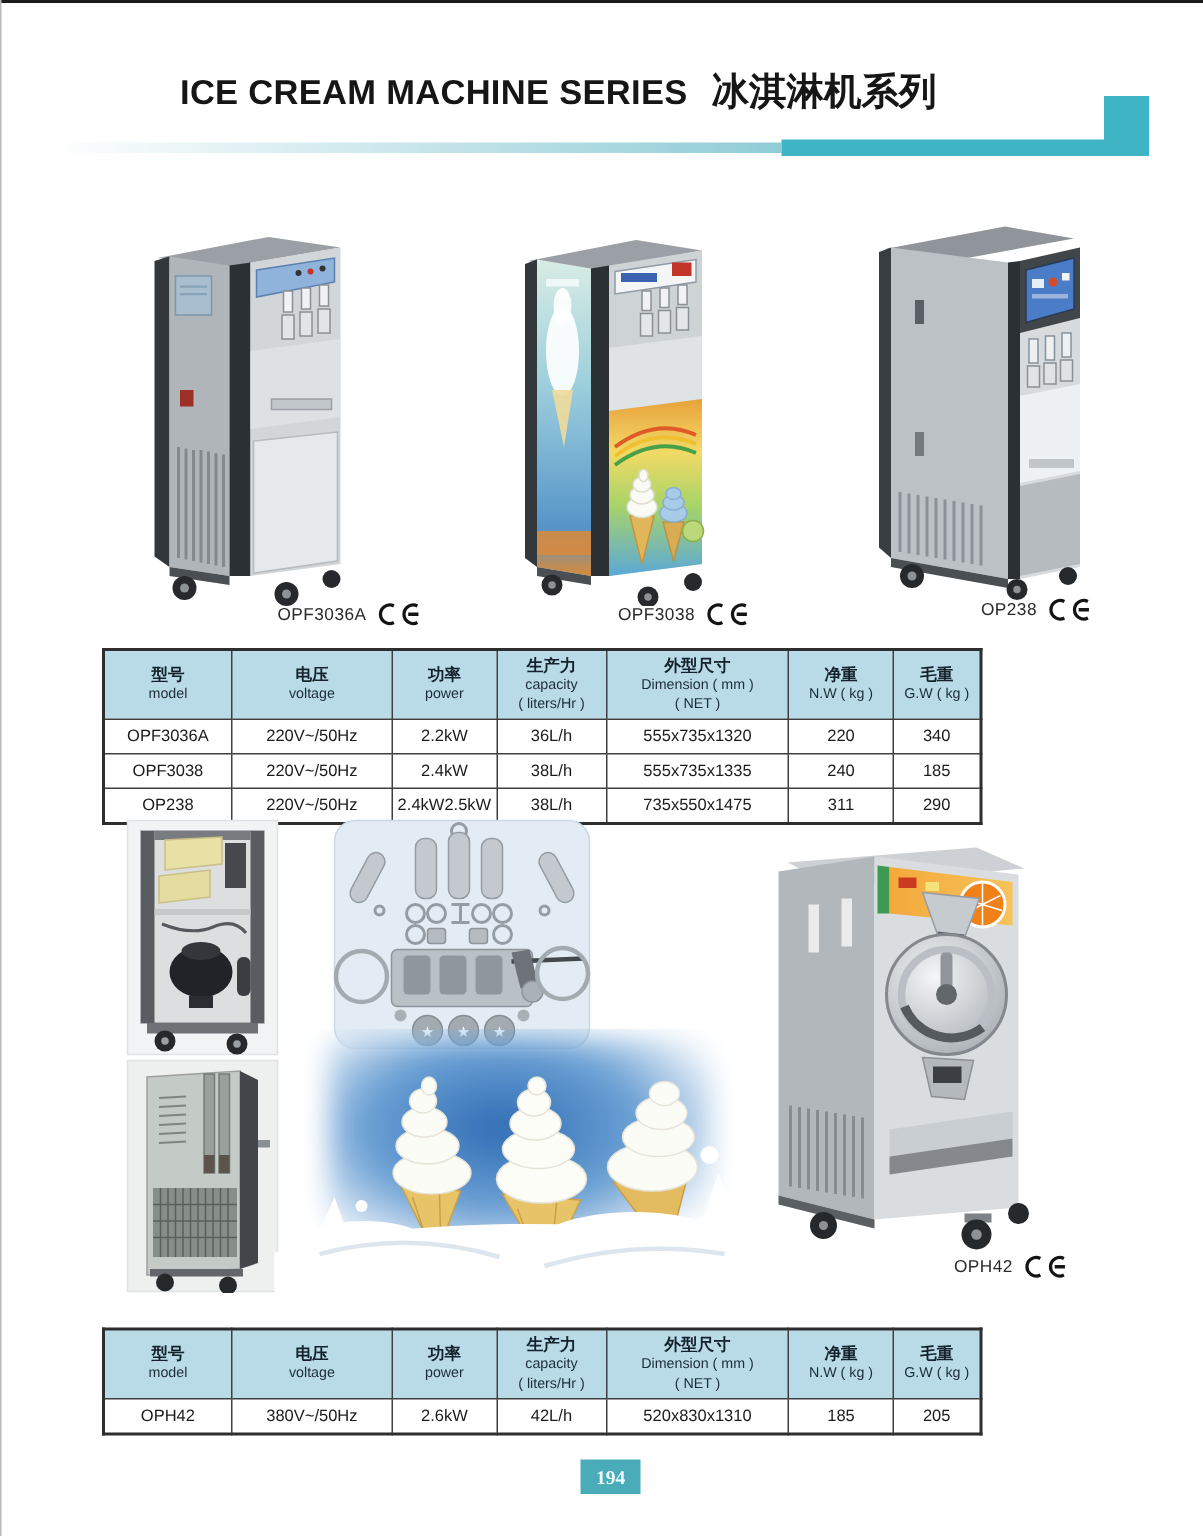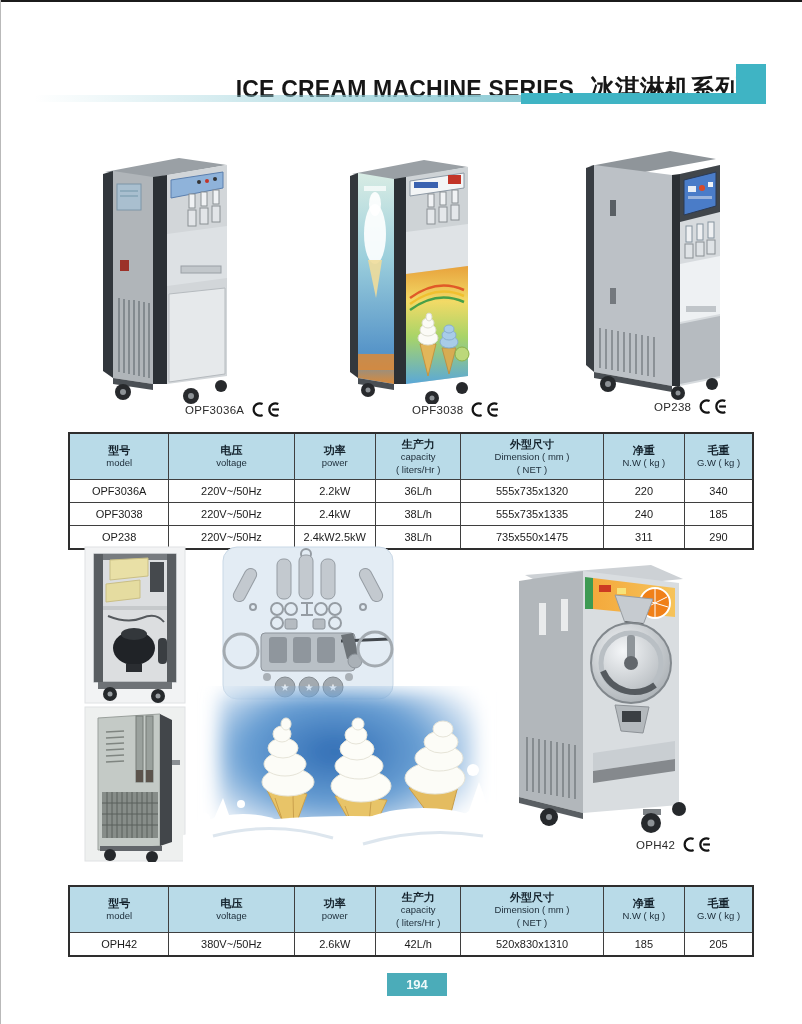--- a/index.html
+++ b/index.html
@@ -4,52 +4,52 @@
 <style>
   html,body{margin:0;padding:0;background:#fff;}
   .page{position:relative;width:802px;height:1024px;background:#ffffff;overflow:hidden;
         font-family:"Liberation Sans","DejaVu Sans",sans-serif;color:#1c1c1c;}
   .abs{position:absolute;}
   
   .edge-top{left:0;top:0;width:802px;height:2px;background:#1b1b1b;}
   .edge-left{left:0;top:0;width:1px;height:1024px;background:#b9b9b9;}
 
   
-  .title-wrap{left:120px;top:72px;width:620px;text-align:right;white-space:nowrap;}
+  .title-wrap{left:120px;top:44px;width:620px;text-align:left;white-space:nowrap;}
   .title-en{font-size:23px;font-weight:700;letter-spacing:0.2px;color:#161616;}
   .title-zh{font-size:25px;font-weight:700;margin-left:16px;color:#161616;}
   .teal-square{left:736px;top:64px;width:30px;height:40px;background:#3fb4c4;}
   .teal-bar{left:521px;top:93px;width:215px;height:11px;background:#3fb4c4;}
   .fade-line{left:34px;top:95px;width:487px;height:7px;
              background:linear-gradient(to right, rgba(160,214,222,0), #8fccd6);}
 
   
   .caption{display:flex;align-items:center;gap:7px;}
   .caption .model{font-size:11.5px;color:#2a2a2a;letter-spacing:0.3px;}
   .ce{width:30px;height:17px;}
   .ce path, .ce line{stroke:#141414;stroke-width:3.2;fill:none;}
 
   
-  table.spec{border-collapse:collapse;table-layout:fixed;width:686px;background:#fff;
+  table.spec{border-collapse:collapse;table-layout:fixed;width:587px;background:#fff;
              border:2px solid #2e2e2e;}
   table.spec th, table.spec td{border:1px solid #3f3f3f;text-align:center;vertical-align:middle;}
   table.spec th{background:#b9dbe8;padding:3px 1px;line-height:1.3;}
   table.spec td{height:22px;font-size:11px;color:#1b1b1b;padding:0 2px;}
   .h-zh{font-size:11px;font-weight:700;color:#14222c;}
   .h-en{font-size:9.5px;font-weight:400;color:#1c2c38;}
   col.c0{width:14.6%;} col.c1{width:18.3%;} col.c2{width:11.9%;} col.c3{width:12.5%;}
   col.c4{width:20.8%;} col.c5{width:11.9%;} col.c6{width:10.0%;}
 
   
   .photo{display:block;}
 
   
-  .page-num{left:387px;top:973px;width:60px;height:23px;background:#4bacb9;
+  .page-num{left:387px;top:973px;width:40px;height:23px;background:#4bacb9;
             color:#eef9fa;font-size:13px;font-weight:700;display:flex;
-            align-items:center;justify-content:center;}
+            align-items:center;justify-content:center;font-family:Liberation Serif, serif;}
 </style>
 </head>
 <body>
 
 <div class="page">
 
   <div class="abs edge-top"></div>
   <div class="abs edge-left"></div>
 
   <div class="abs title-wrap">

